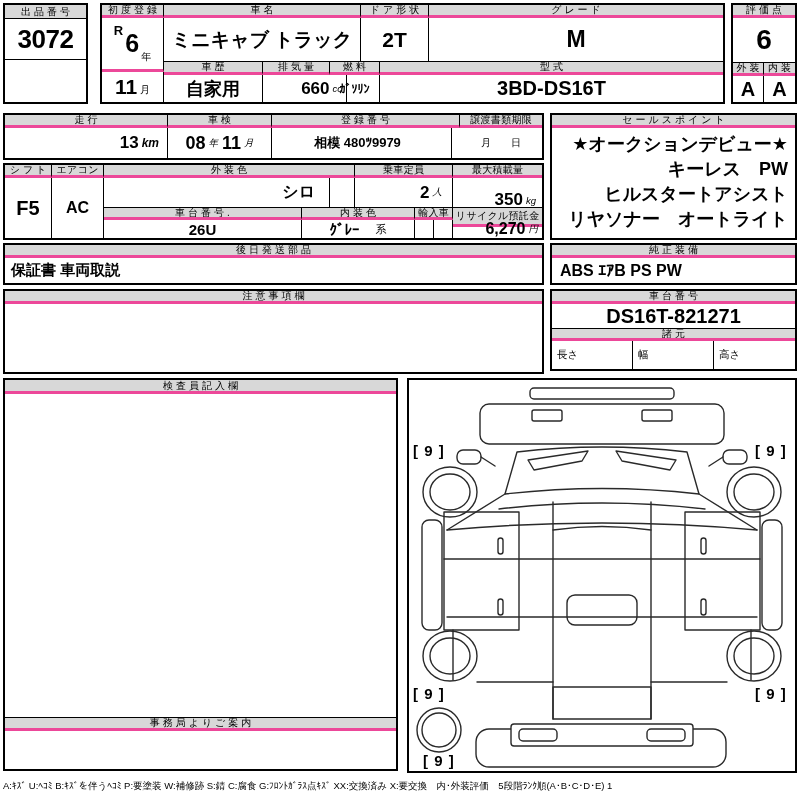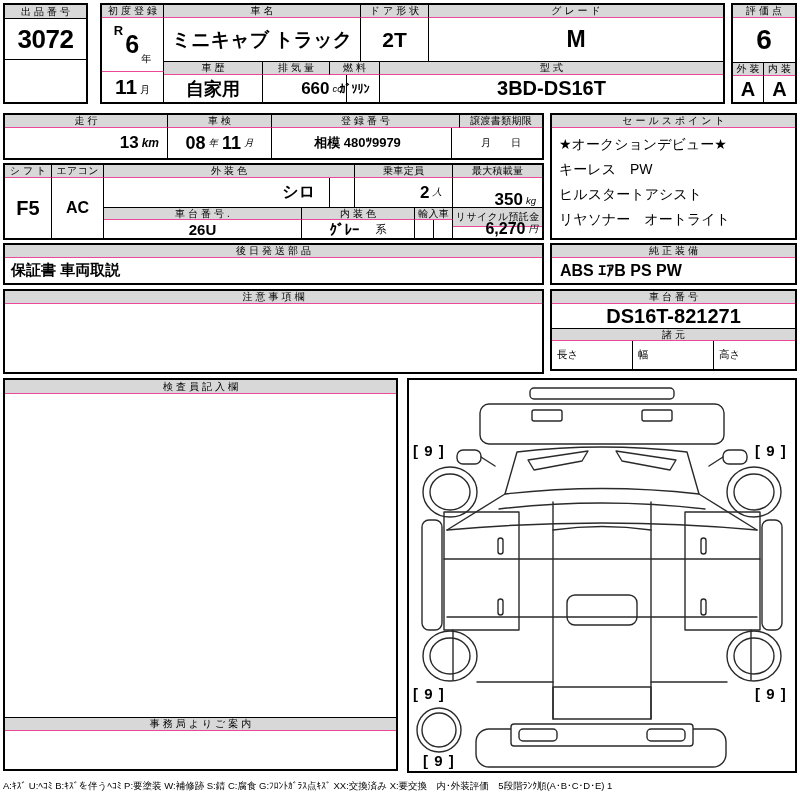--- a/index.html
+++ b/index.html
@@ -18,29 +18,29 @@
     background: #d8d8d8;
     font-size: 10px;
     letter-spacing: .3em;
     text-indent: .3em;
     justify-content: center;
     white-space: nowrap;
     overflow: hidden;
   }
   .hdr.tight { letter-spacing: .03em; text-indent: .03em; }
   .br { border-right: 1px solid #000; }
-  .bb { border-bottom: 1px solid #ec4899; }
+  .bb { border-bottom: 3px solid #ec4899; }
   .bt { border-top: 1px solid #000; }
   .val { font-weight: bold; justify-content: center; }
   .right { justify-content: flex-end; }
   .left { justify-content: flex-start; }
   .unit { font-size: 10px; font-weight: bold; margin-left: 3px; align-self: center; font-style: italic; }
   .small-unit { font-size: 9.5px; font-weight: normal; }
   .bignum { font-size: 26px; letter-spacing: -.5px; }
-  .sales-line { font-size: 14px; font-weight: normal; line-height: 25px; white-space: nowrap; }
+  .sales-line { font-size: 18px; font-weight: bold; line-height: 25px; white-space: nowrap; text-align: right; }
   .nine-mark { position: absolute; font-size: 15px; font-weight: bold; letter-spacing: 1px; white-space: nowrap; }
   .spec-label { font-size: 10.5px; padding-left: 5px; }
   svg { display: block; }
 </style>
 </head>
 <body>
 
 <div class="sheet">
 
   <div class="box" style="left:3px;top:3px;width:85px;height:101px">

